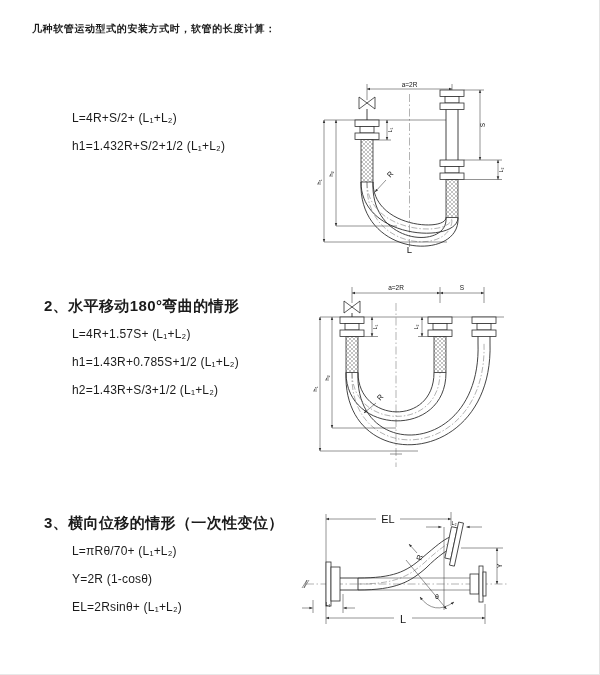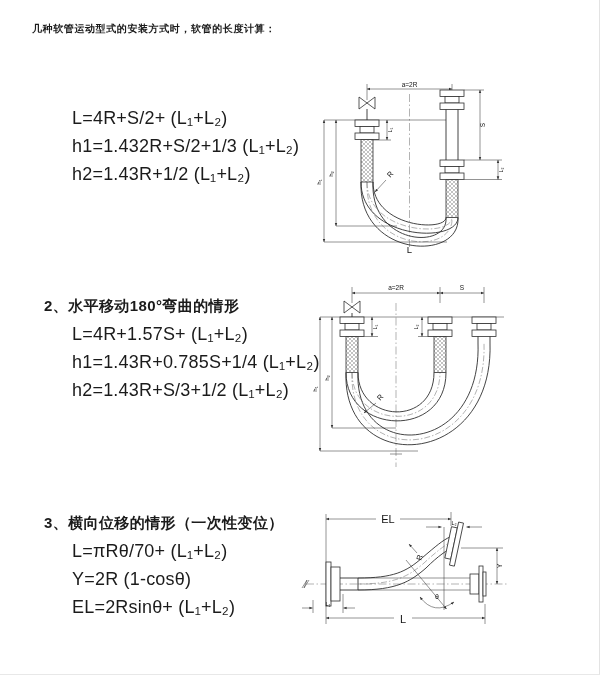--- a/index.html
+++ b/index.html
@@ -5,41 +5,40 @@
   html,body{margin:0;padding:0}
   body{
     width:600px;height:675px;position:relative;overflow:hidden;
     background:#ffffff;color:#1b1b1b;
     font-family:"Liberation Sans","DejaVu Sans",sans-serif;
     border-right:1px solid #e3e3e3;border-bottom:1px solid #e8e8e8;box-sizing:border-box;
   }
   .title{position:absolute;left:32px;top:22px;font-size:10px;font-weight:bold;letter-spacing:.6px;white-space:nowrap}
   .sec{position:absolute;left:44px;white-space:nowrap}
   .sec-heading{font-size:15px;font-weight:bold;letter-spacing:.4px;margin:0 0 4px 0}
-  .formula{font-size:18px;line-height:28px;padding-left:28px;letter-spacing:.2px}
+  .formula{font-size:12px;line-height:28px;padding-left:28px;letter-spacing:.2px}
   .diagram{position:absolute}
   svg{display:block}
   svg text{font-family:"Liberation Sans","DejaVu Sans",sans-serif;fill:#141414}
   .main{stroke:#2f2f2f;stroke-width:.9;fill:none}
   .thin{stroke:#3a3a3a;stroke-width:.55;fill:none}
   .dim{stroke:#3a3a3a;stroke-width:.55;fill:none}
   .cl{stroke:#666;stroke-width:.5;fill:none;stroke-dasharray:8 2.5 1.5 2.5}
   .hcl{stroke:#555;stroke-width:.45;fill:none;stroke-dasharray:6 2 1.5 2}
   .fit{fill:#ffffff;stroke:#2f2f2f;stroke-width:.8}
   .braid{stroke:#2f2f2f;stroke-width:.8}
 </style>
 </head>
 <body>
 
 <div class="title">几种软管运动型式的安装方式时，软管的长度计算：</div>
 
 <section class="sec" style="top:104px">
   <div class="formula">L=4R+S/2+ (L₁+L₂)</div>
-  <div class="formula">h1=1.432R+S/2+1/3 (L₁+L₂)</div>
-  <div class="formula">h2=1.43R+1/2 (L₁+L₂)</div>
+  <div class="formula">h1=1.432R+S/2+1/2 (L₁+L₂)</div>
 </section>
 
 <div class="diagram" style="left:312px;top:76px;width:208px;height:180px">
 <svg width="208" height="180" viewBox="0 0 208 180">
   <defs>
     <marker id="ah1" viewBox="0 0 10 10" refX="9.5" refY="5" markerWidth="6" markerHeight="6" orient="auto-start-reverse">
       <path d="M0,1.2 L10,5 L0,8.8 Z" fill="#333"></path>
     </marker>
     <pattern id="braid1" width="4" height="4" patternUnits="userSpaceOnUse">
       <path d="M0,4 L4,0 M0,0 L4,4" stroke="#777" stroke-width="0.45"></path>
@@ -104,21 +103,21 @@
   <text x="173" y="49" font-size="6.5" text-anchor="middle" transform="rotate(-90 173 49)">S</text>
   <text x="191" y="94" font-size="5.5" text-anchor="middle" transform="rotate(-90 191 94)">L₂</text>
   <text x="80" y="100" font-size="7.5" text-anchor="middle" transform="rotate(-48 80 100)">R</text>
   <text x="97.5" y="177" font-size="9.5" text-anchor="middle">L</text>
 </svg>
 </div>
 
 <section class="sec" style="top:297px">
   <div class="sec-heading">2、水平移动180°弯曲的情形</div>
   <div class="formula">L=4R+1.57S+ (L₁+L₂)</div>
-  <div class="formula">h1=1.43R+0.785S+1/4 (L₁+L₂)</div>
+  <div class="formula">h1=1.43R+0.785S+1/2 (L₁+L₂)</div>
   <div class="formula">h2=1.43R+S/3+1/2 (L₁+L₂)</div>
 </section>
 
 <div class="diagram" style="left:308px;top:281px;width:225px;height:192px">
 <svg width="225" height="192" viewBox="0 0 225 192">
   <defs>
     <marker id="ah2" viewBox="0 0 10 10" refX="9.5" refY="5" markerWidth="6" markerHeight="6" orient="auto-start-reverse">
       <path d="M0,1.2 L10,5 L0,8.8 Z" fill="#333"></path>
     </marker>
     <pattern id="braid2" width="4" height="4" patternUnits="userSpaceOnUse">

